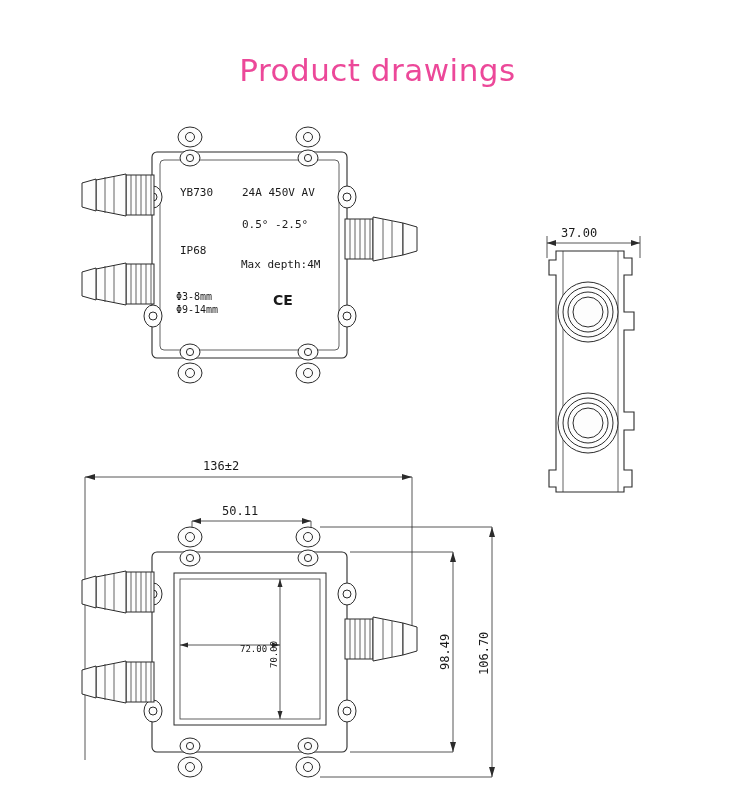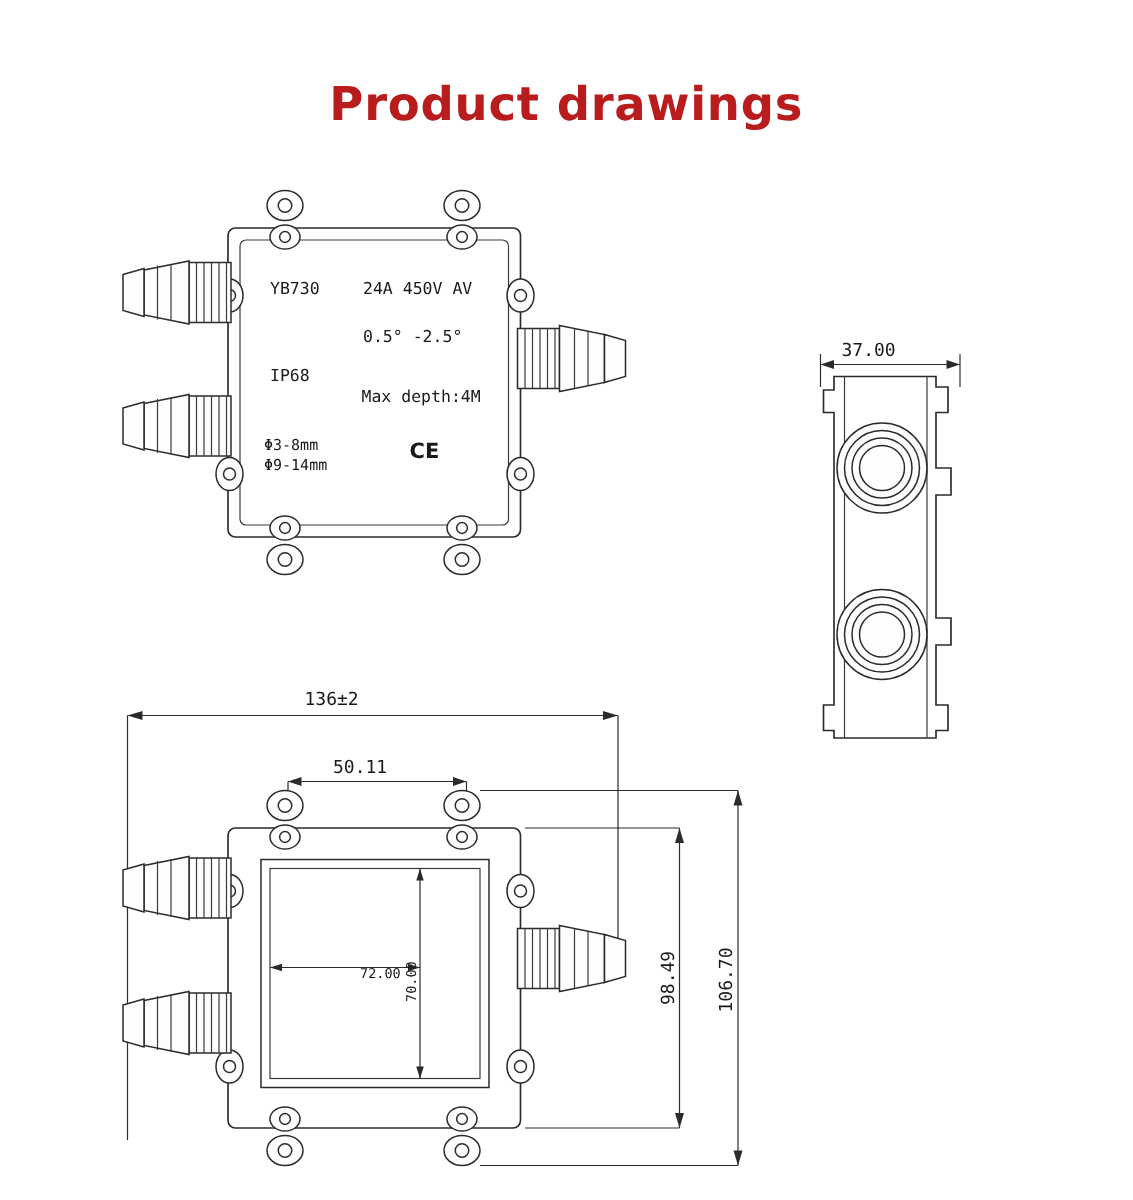--- a/index.html
+++ b/index.html
@@ -22,22 +22,22 @@
     background: #fff;
   }
   #title {
     position: absolute;
     left: 0;
     top: 52px;
     width: 755px;
     text-align: center;
     font-family: "DejaVu Sans", sans-serif;
     font-size: 31px;
-    font-weight: bold;
-    color: #b91c1c;
+    font-weight: normal;
+    color: #ec4899;
     letter-spacing: 0.5px;
   }
   svg.drawing {
     position: absolute;
     left: 0;
     top: 0;
     width: 755px;
     height: 800px;
   }
   .lbl {

